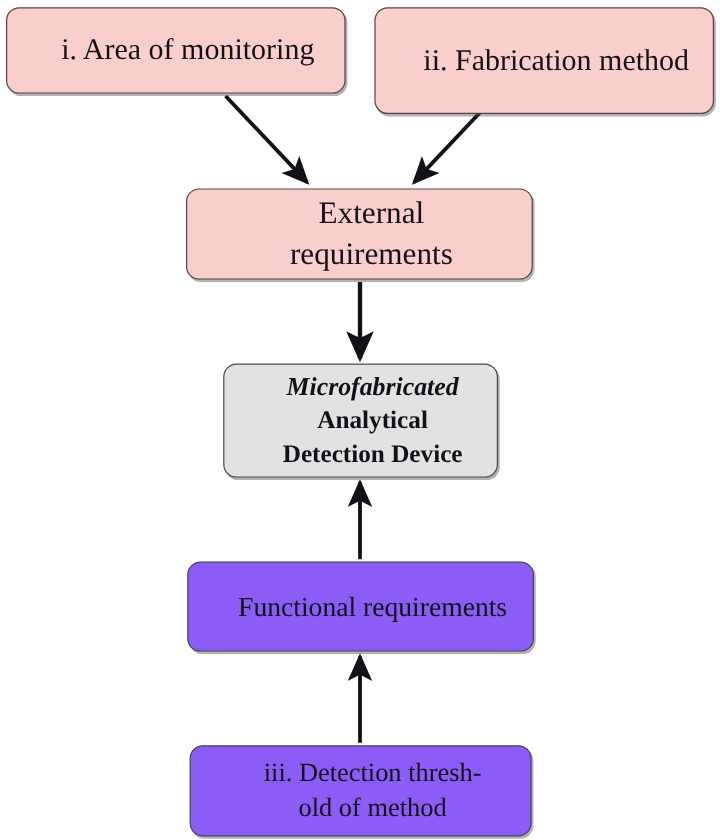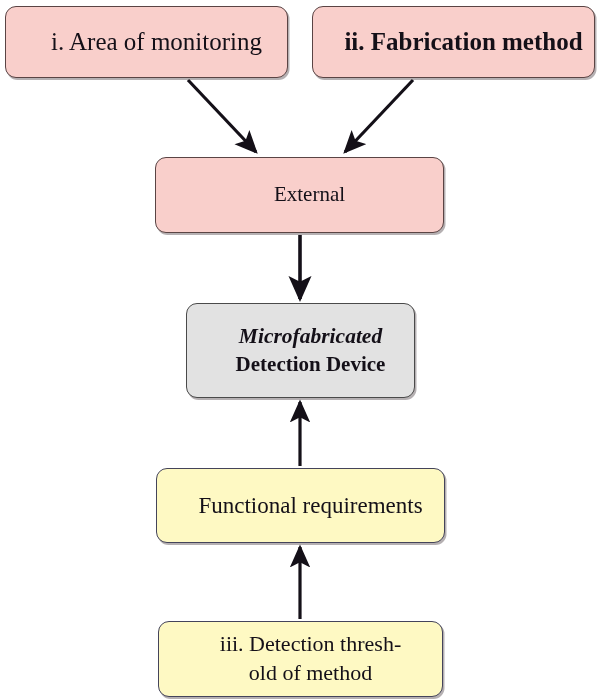--- a/index.html
+++ b/index.html
@@ -43,40 +43,39 @@
   .node .line {
     display: block;
     white-space: nowrap;
     margin-left: 20px;
   }
   .pink {
     background: #f9cfcb;
     border-color: #5a4444;
   }
   .lav {
-    background: #fef9c3;
+    background: #8b5cf6;
     border-color: #44445a;
   }
   .gray {
     background: #e2e2e2;
     border-color: #4a4a4a;
   }
   
   #node-area-monitoring {
     left: 5px; top: 6px; width: 283px; height: 72px;
     font-size: 25px;
   }
   #node-fabrication-method {
-    left: 312px; top: 6px; width: 283px; height: 72px;
+    left: 312px; top: 6px; width: 283px; height: 89px;
     font-size: 25px;
-    font-weight: bold;
   }
   #node-external-requirements {
     left: 155px; top: 157px; width: 289px; height: 76px;
-    font-size: 21px;
+    font-size: 26px;
     line-height: 1.30;
   }
   #node-device {
     left: 186px; top: 303px; width: 229px; height: 95px;
     font-size: 21px;
     line-height: 1.33;
     font-weight: bold;
   }
   #node-device .line.italic {
     font-style: italic;
@@ -119,24 +118,26 @@
   <div class="node pink" id="node-area-monitoring">
     <span class="line">i.  Area of monitoring</span>
   </div>
 
   <div class="node pink" id="node-fabrication-method">
     <span class="line">ii.  Fabrication method</span>
   </div>
 
   <div class="node pink" id="node-external-requirements">
     <span class="line">External</span>
+    <span class="line">requirements</span>
   </div>
 
   <div class="node gray" id="node-device">
     <span class="line italic">Microfabricated</span>
+    <span class="line">Analytical</span>
     <span class="line">Detection Device</span>
   </div>
 
   <div class="node lav" id="node-functional-requirements">
     <span class="line">Functional requirements</span>
   </div>
 
   <div class="node lav" id="node-detection-threshold">
     <span class="line">iii.  Detection thresh-</span>
     <span class="line">old of method</span>

